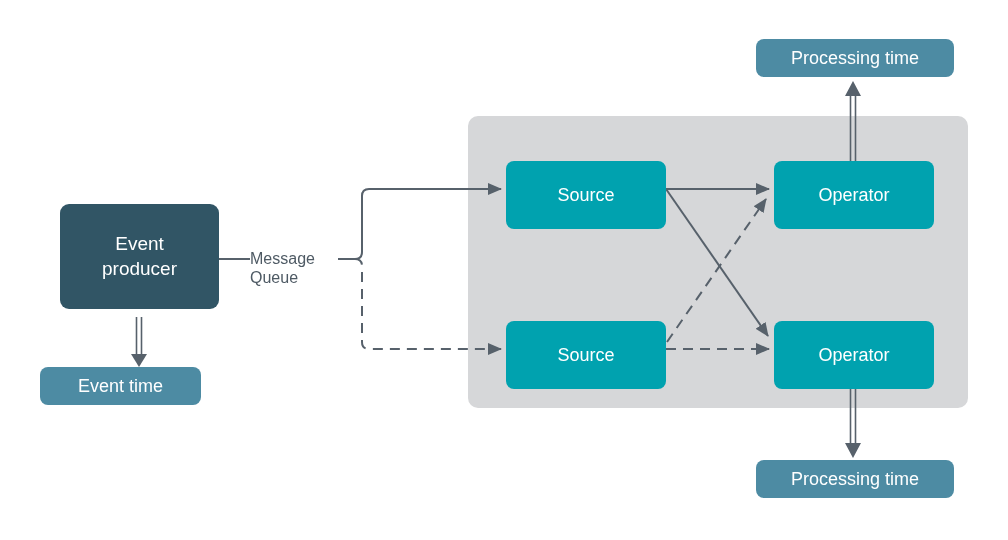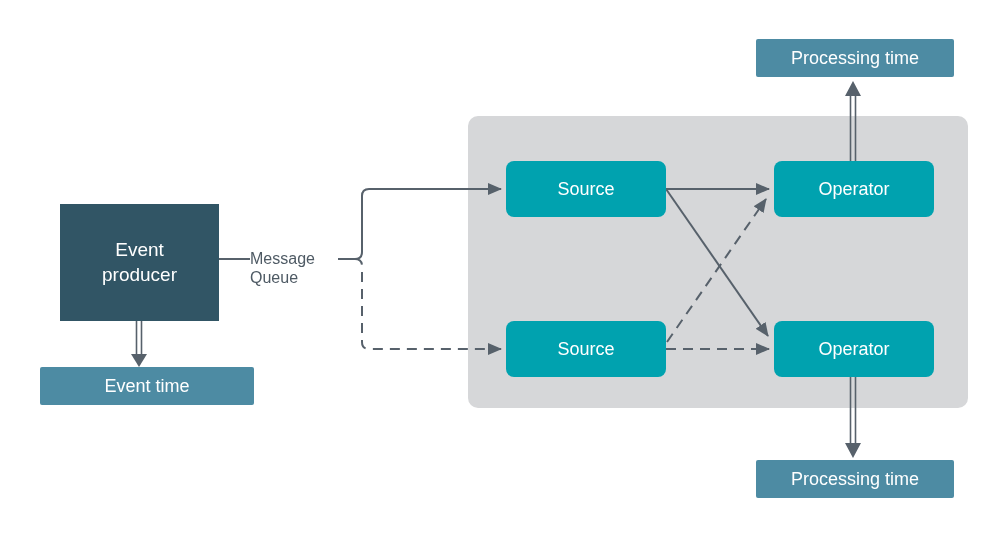--- a/index.html
+++ b/index.html
@@ -51,42 +51,42 @@
   }
   #arrowhead path{fill:var(--line);}
   .node{
     position:absolute;
     display:flex;align-items:center;justify-content:center;
     text-align:center;
     color:var(--node-text);
     box-sizing:border-box;
   }
   .producer{
-    left:60px;top:204px;width:159px;height:117px;
+    left:60px;top:204px;width:159px;height:105px;
     background:var(--producer);
-    border-radius:0;
+    border-radius:9px;
     font-size:19px;line-height:1.3;
   }
   .producer .wrap{max-width:110px;}
   .teal-node{
     background:var(--teal);
     border-radius:8px;
     font-size:18px;
-    width:160px;height:56px;
+    width:160px;height:68px;
   }
   .source-top{left:506px;top:161px;}
   .source-bottom{left:506px;top:321px;}
   .operator-top{left:774px;top:161px;}
   .operator-bottom{left:774px;top:321px;}
   .time-badge{
     background:var(--badge);
-    border-radius:2px;
+    border-radius:8px;
     font-size:18px;
   }
-  .event-time{left:40px;top:367px;width:214px;height:38px;}
+  .event-time{left:40px;top:367px;width:161px;height:38px;}
   .ptime-top{left:756px;top:39px;width:198px;height:38px;}
   .ptime-bottom{left:756px;top:460px;width:198px;height:38px;}
   .mq-label{
     position:absolute;
     left:250px;top:248px;width:88px;
     background:var(--bg);
     color:var(--label-text);
     font-size:16px;line-height:19px;
     text-align:left;
     padding:1px 0 2px 0;

